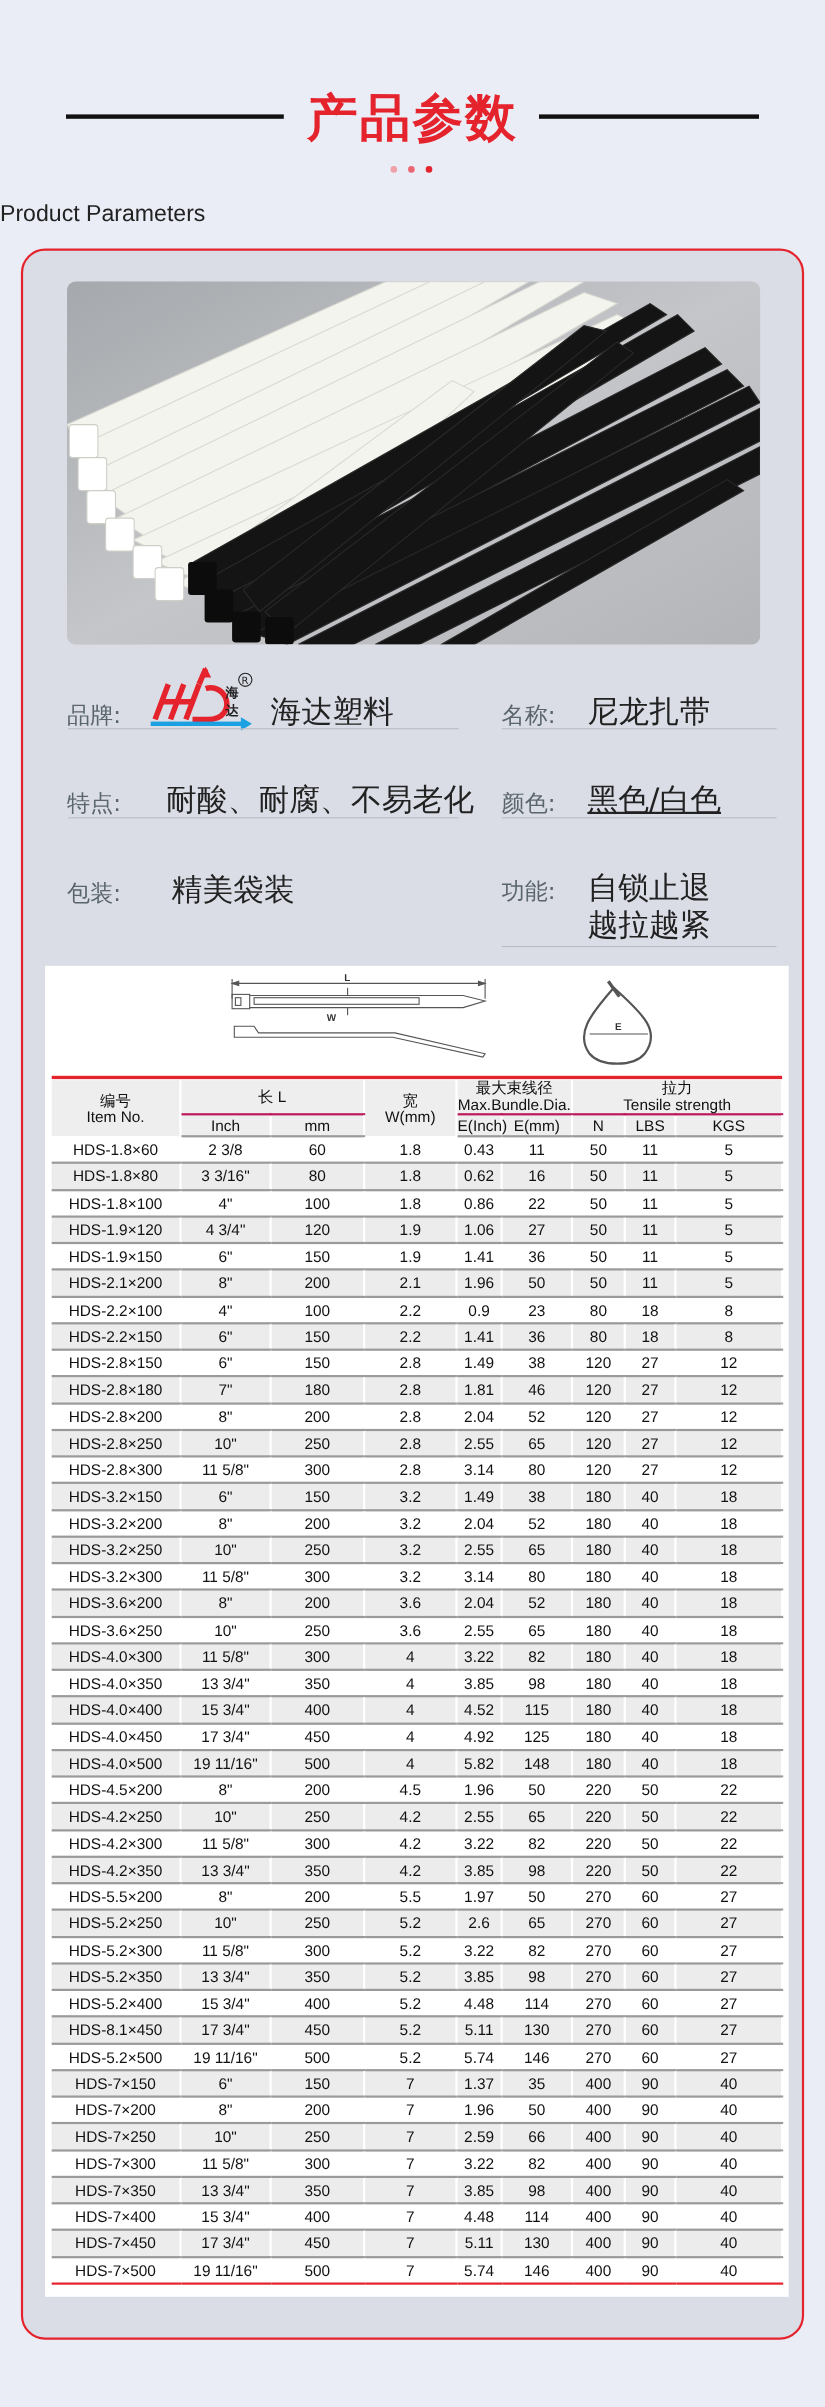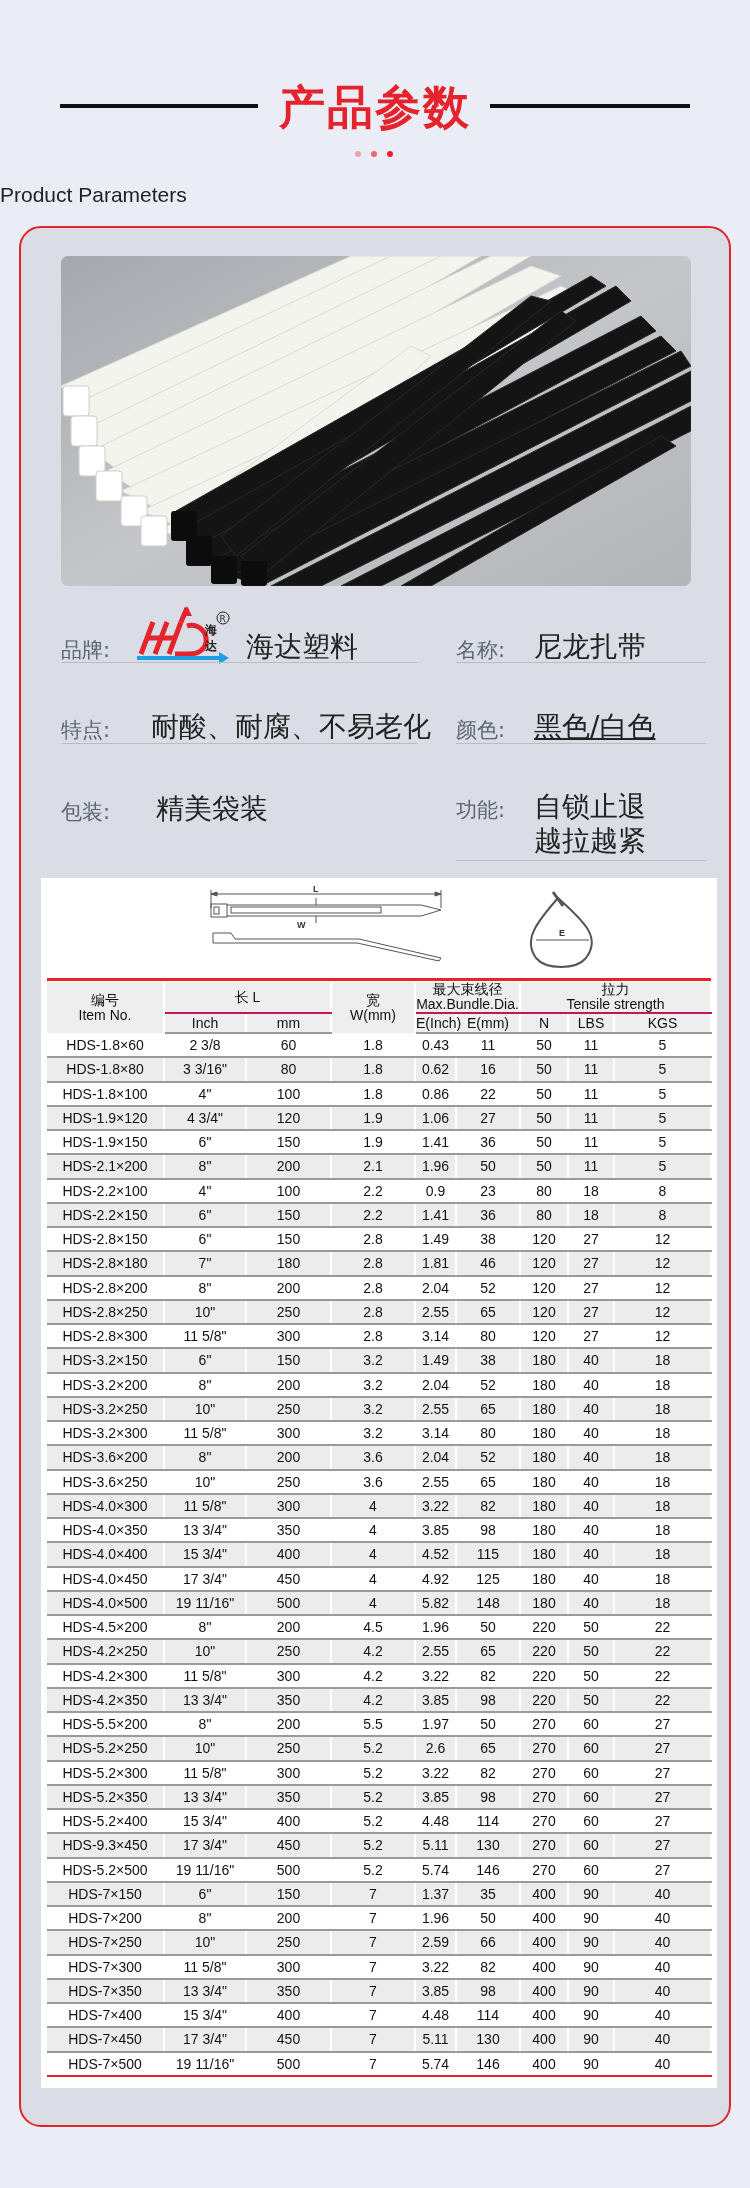--- a/index.html
+++ b/index.html
@@ -584,21 +584,21 @@
             <td>15 3/4"</td>
             <td>400</td>
             <td>5.2</td>
             <td>4.48</td>
             <td>114</td>
             <td>270</td>
             <td>60</td>
             <td>27</td>
           </tr>
           <tr>
-            <td>HDS-9.3×450</td>
+            <td>HDS-8.1×450</td>
             <td>17 3/4"</td>
             <td>450</td>
             <td>5.2</td>
             <td>5.11</td>
             <td>130</td>
             <td>270</td>
             <td>60</td>
             <td>27</td>
           </tr>
           <tr>

